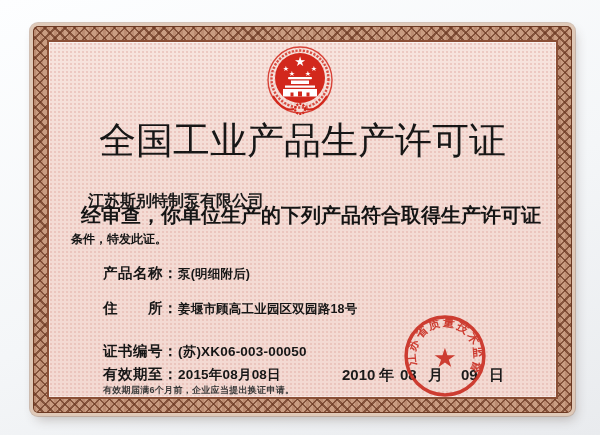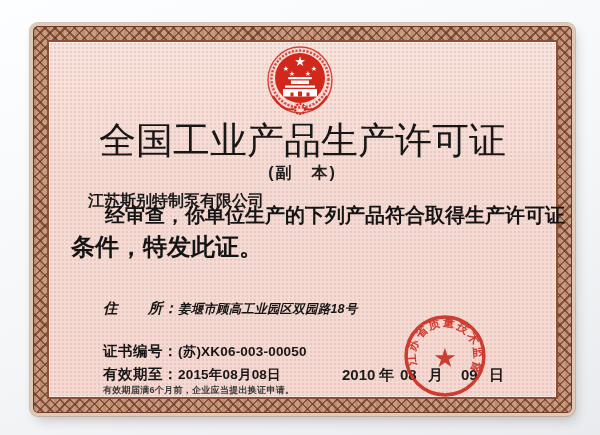--- a/index.html
+++ b/index.html
@@ -34,28 +34,28 @@
   .title{
     left:0;width:100%;top:94px;text-align:center;
     font-size:37px;line-height:42px;font-weight:400;color:#171717;
     letter-spacing:0px;white-space:nowrap;
   }
   .subtitle{
     left:0;width:100%;top:137px;text-align:center;
     font-size:16px;font-weight:700;color:#1c1c1c;letter-spacing:2px;
   }
   .company{left:55px;top:158px;font-size:16px;font-weight:700;color:#1b1b1b;margin-top:7px;}
-  .stmt1{left:72px;top:176px;font-size:20px;font-weight:700;color:#141414;white-space:nowrap;}
-  .stmt2{left:38px;top:205px;font-size:24px;font-weight:700;color:#141414;white-space:nowrap;}
+  .stmt1{left:48px;top:176px;font-size:20px;font-weight:700;color:#141414;white-space:nowrap;}
+  .stmt2{left:38px;top:205px;font-size:12px;font-weight:700;color:#141414;white-space:nowrap;}
   .row{left:70px;white-space:nowrap;color:#161616;}
   .flabel{display:inline-block;min-width:70px;font-size:14.5px;font-weight:700;letter-spacing:.5px;vertical-align:baseline;}
   .fvalue{font-size:12.5px;font-weight:700;letter-spacing:.2px;}
   .fvalue.big{font-size:13.5px;}
   .row-product{top:238px;}
-  .row-address{top:273px;font-style:italic;}
+  .row-address{top:273px;}
   .row-prodaddr{top:294px;}
   .row-certno{top:316px;}
   .row-valid{top:339px;}
   .note{left:70px;top:358px;font-size:9px;font-weight:700;color:#3a3a3a;letter-spacing:.3px;}
   .dateline{left:0;top:340px;width:100%;height:20px;}
   .dateline span{position:absolute;font-size:15px;font-weight:700;color:#1a1a1a;}
   .d-year{left:309px;}  .d-yearu{left:346px;}
   .d-month{left:367px;} .d-monthu{left:395px;}
   .d-day{left:428px;}   .d-dayu{left:456px;}
   
@@ -88,26 +88,28 @@
         <rect x="41.5" y="48.5" width="3" height="4" fill="#d2281c"></rect>
       </g>
       <g>
         <circle cx="35" cy="65" r="5" fill="none" stroke="#d2281c" stroke-width="2.2" stroke-dasharray="2 1.2"></circle>
         <path d="M8,52 Q18,68 29,65" fill="none" stroke="#d2281c" stroke-width="2"></path>
         <path d="M62,52 Q52,68 41,65" fill="none" stroke="#d2281c" stroke-width="2"></path>
       </g>
     </svg>
 
     <div class="abs title">全国工业产品生产许可证</div>
-    <div class="abs subtitle">(副　本)</div>
 
     <div class="abs company">江苏斯别特制泵有限公司</div>
     <div class="abs stmt1">经审查，你单位生产的下列产品符合取得生产许可证</div>
     <div class="abs stmt2">条件，特发此证。</div>
 
+    <div class="abs row row-product">
+      <span class="flabel">产品名称：</span><span class="fvalue">泵(明细附后)</span>
+    </div>
     <div class="abs row row-address">
       <span class="flabel">住　　所：</span><span class="fvalue">姜堰市顾高工业园区双园路18号</span>
     </div>
     <div class="abs row row-certno">
       <span class="flabel">证书编号：</span><span class="fvalue big">(苏)XK06-003-00050</span>
     </div>
     <div class="abs row row-valid">
       <span class="flabel">有效期至：</span><span class="fvalue big">2015年08月08日</span>
     </div>
 

